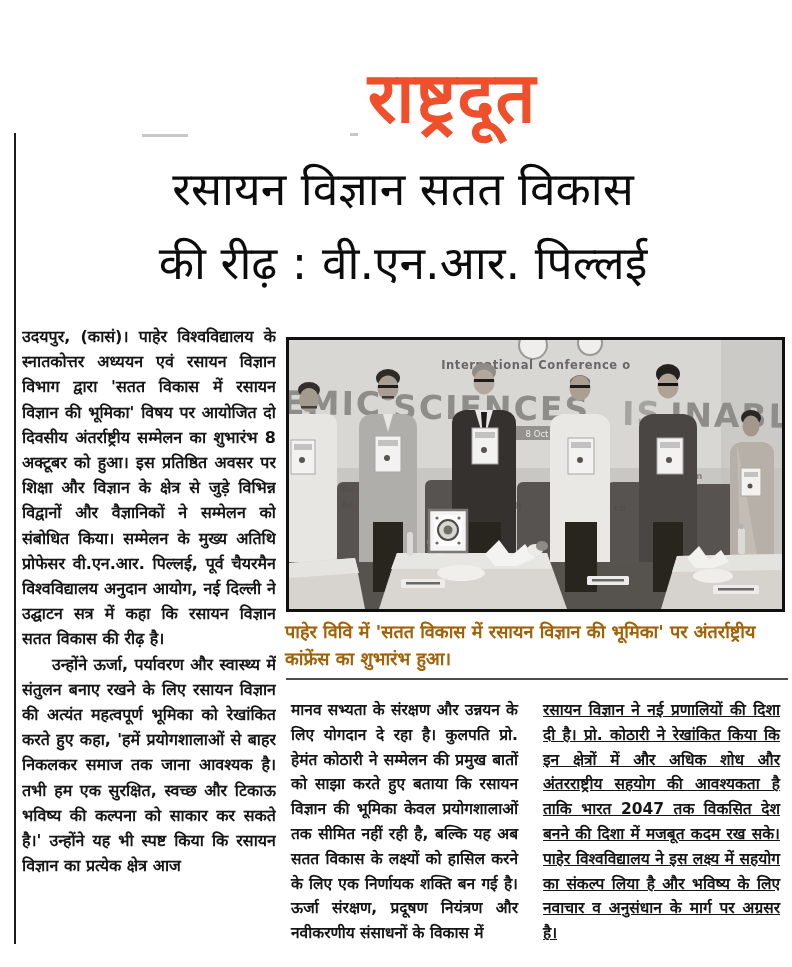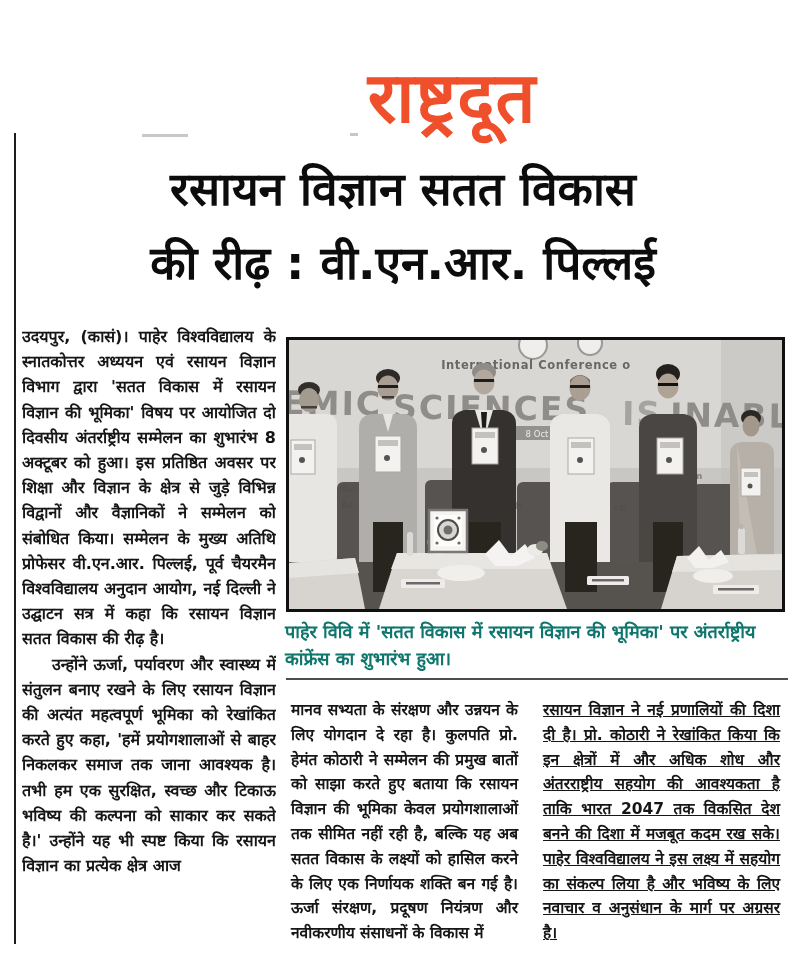--- a/index.html
+++ b/index.html
@@ -17,21 +17,21 @@
   .scan-mark{position:absolute;background:#9a9a9a;opacity:.55;}
   .masthead{
     position:absolute;top:48px;left:0;right:0;
     text-align:center;padding-left:112px;
     font-size:70px;font-weight:bold;letter-spacing:1px;
     color:#f04f2c;line-height:100px;
   }
   .headline{
     position:absolute;top:152px;left:20px;right:6px;margin:0;
     text-align:center;color:#0c0c0c;
-    font-size:46px;font-weight:bold;line-height:74px;
+    font-size:46px;font-weight:normal;line-height:74px;
   }
   .bodycol{
     position:absolute;
     text-align:justify;color:#161616;
     font-weight:bold;
   }
   .col-left{left:22px;top:324px;width:254px;height:612px;overflow:hidden;
     font-size:16px;line-height:25.2px;}
   .col-left p{margin:0;}
   .col-left p.indented{text-indent:30px;}
@@ -40,21 +40,21 @@
   .col-right{left:535px;top:690px;width:253px;height:250px;overflow:hidden;
     font-size:15.5px;line-height:24.8px;text-decoration:underline;}
   .col-mid p,.col-right p{margin:8px;}
   .photo-frame{
     position:absolute;left:286px;top:337px;width:493px;height:269px;
     border:3px solid #101010;background:#cac8c4;overflow:hidden;margin:0;
   }
   .photo-frame svg{display:block;}
   .caption{
     position:absolute;left:285px;top:618px;width:502px;
-    font-size:18px;font-weight:bold;line-height:27px;color:#0f766e;
+    font-size:18px;font-weight:bold;line-height:27px;color:#a16207;
     text-align:left;
   }
   .caption-rule{
     position:absolute;left:286px;top:678px;width:502px;height:0;
     border:none;border-top:2px solid #4d4d4d;margin:0;
   }
 </style>
 </head>
 <body>
 

